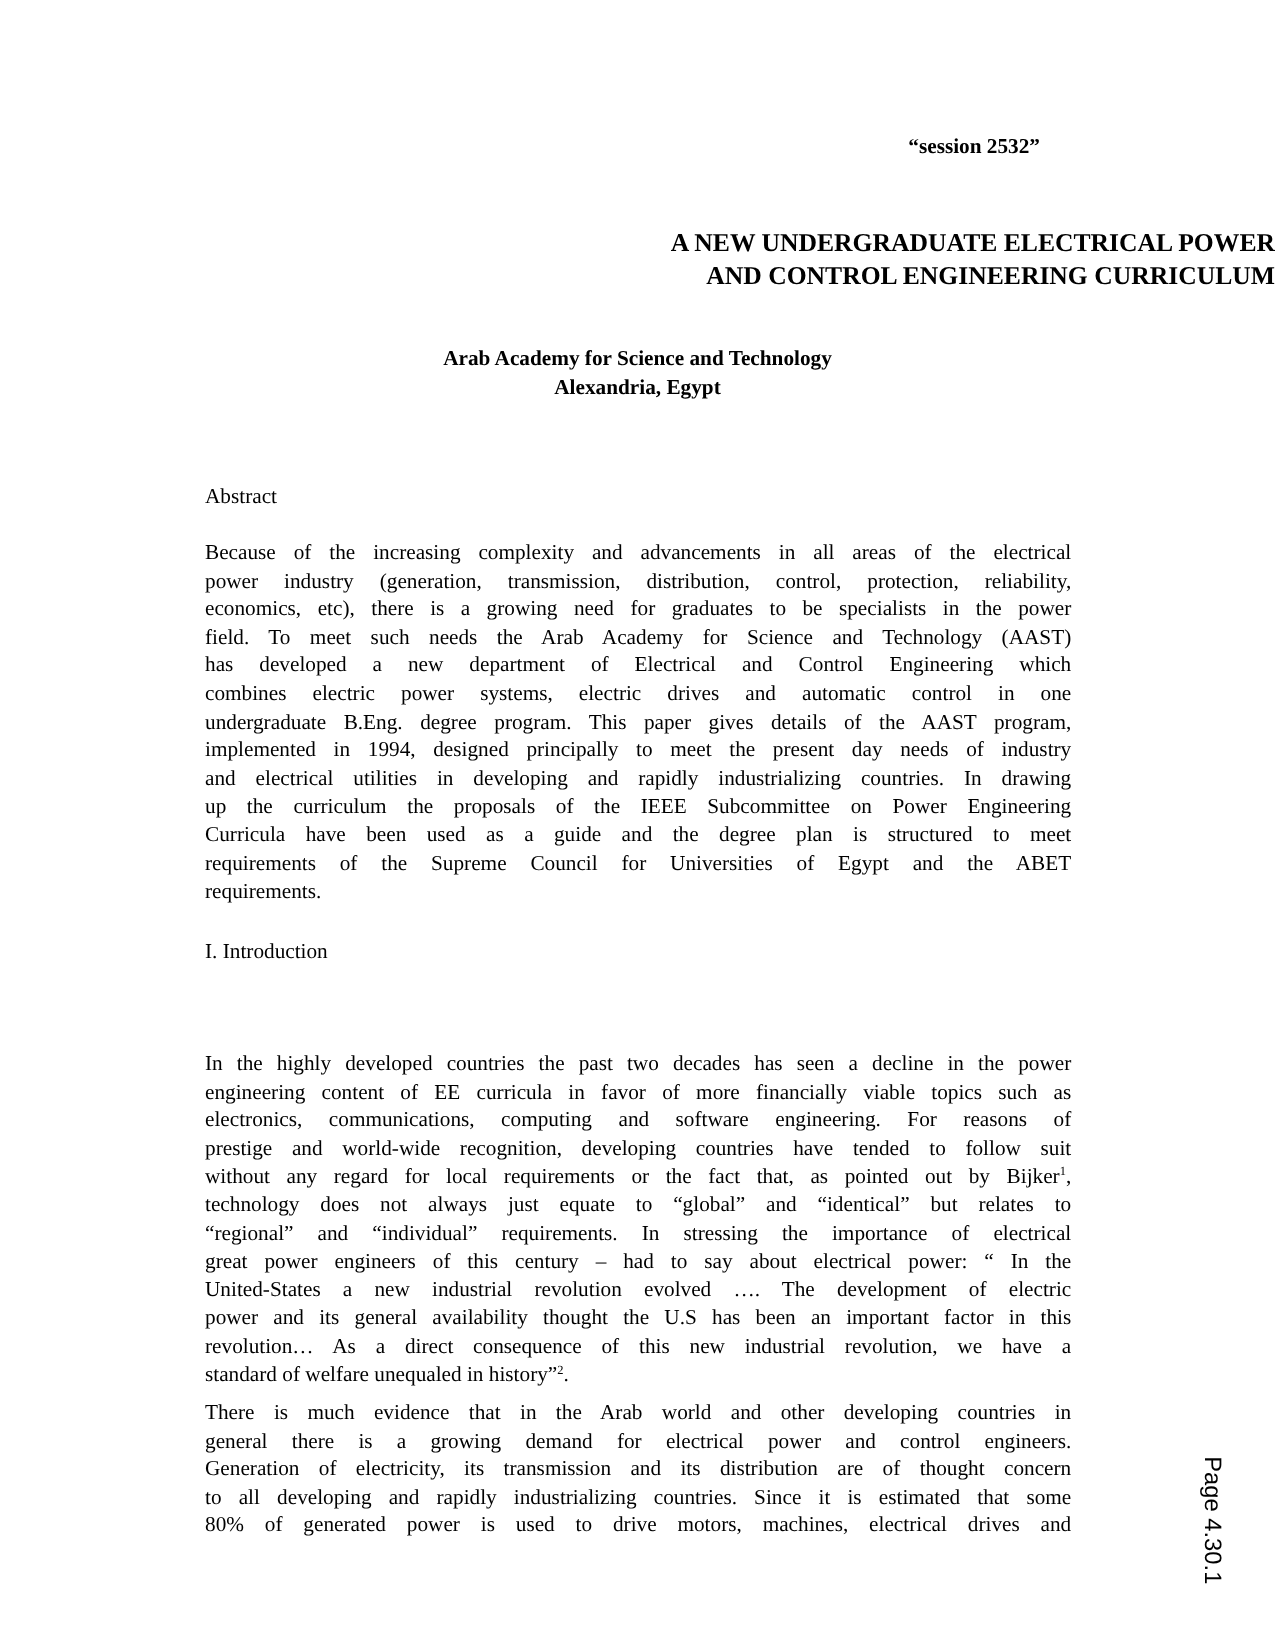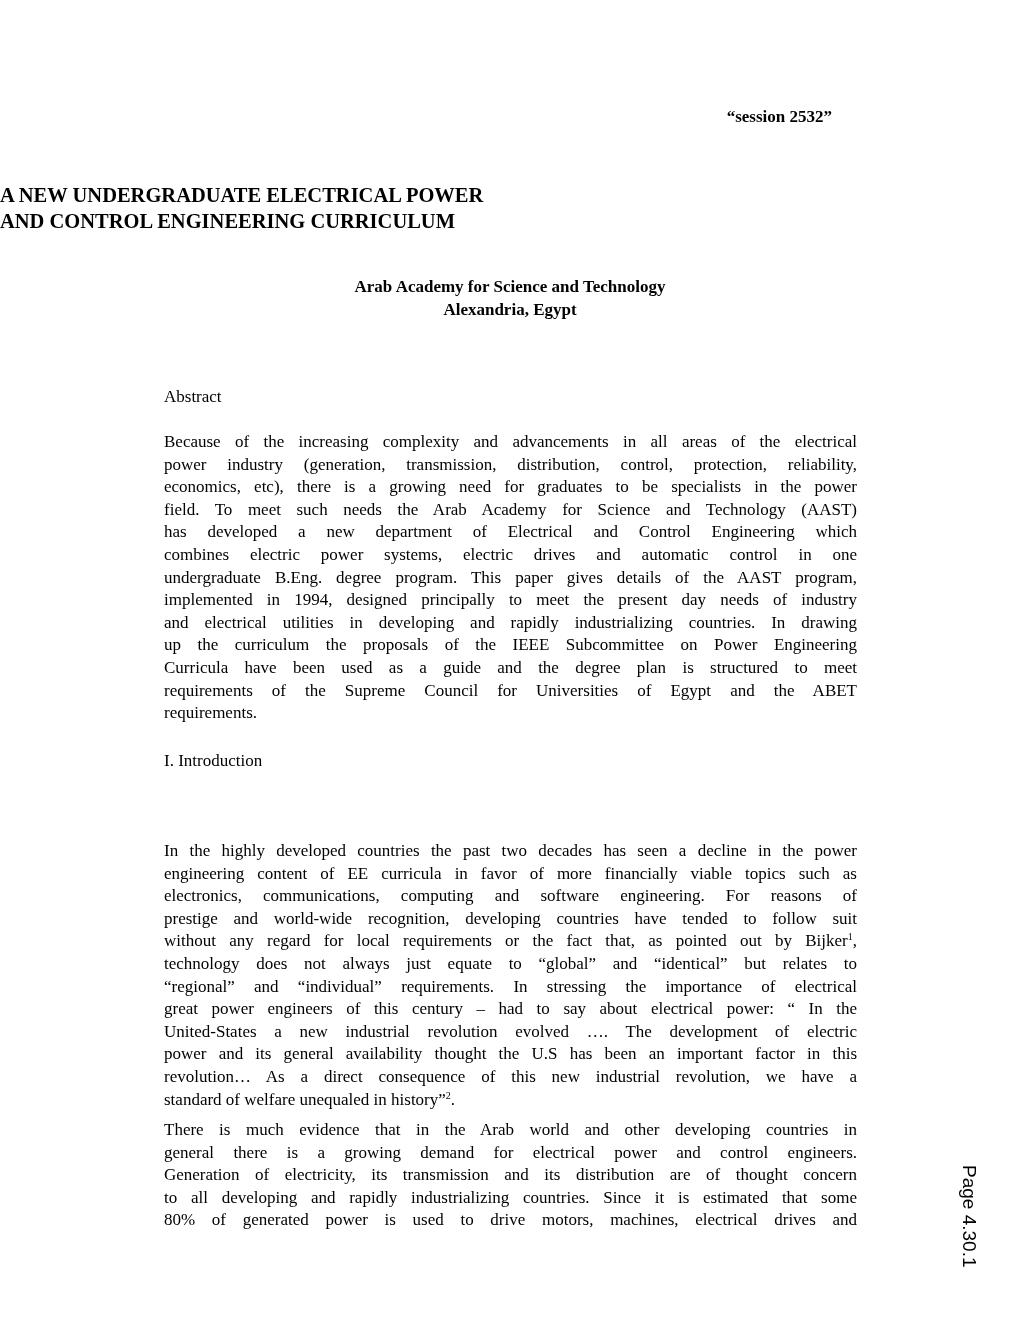--- a/index.html
+++ b/index.html
@@ -21,21 +21,21 @@
       top: 106px;
       font-size: 17px;
       font-weight: bold;
       line-height: 22px;
     }
     .title-block {
       position: absolute;
       left: 0;
       width: 1020px;
       top: 182px;
-      text-align: left;
+      text-align: right;
       font-size: 20.5px;
       font-weight: bold;
       line-height: 26px;
     }
     .title-block .line { display: block; }
     .authors-block {
       position: absolute;
       left: 0;
       width: 1020px;
       top: 275px;

